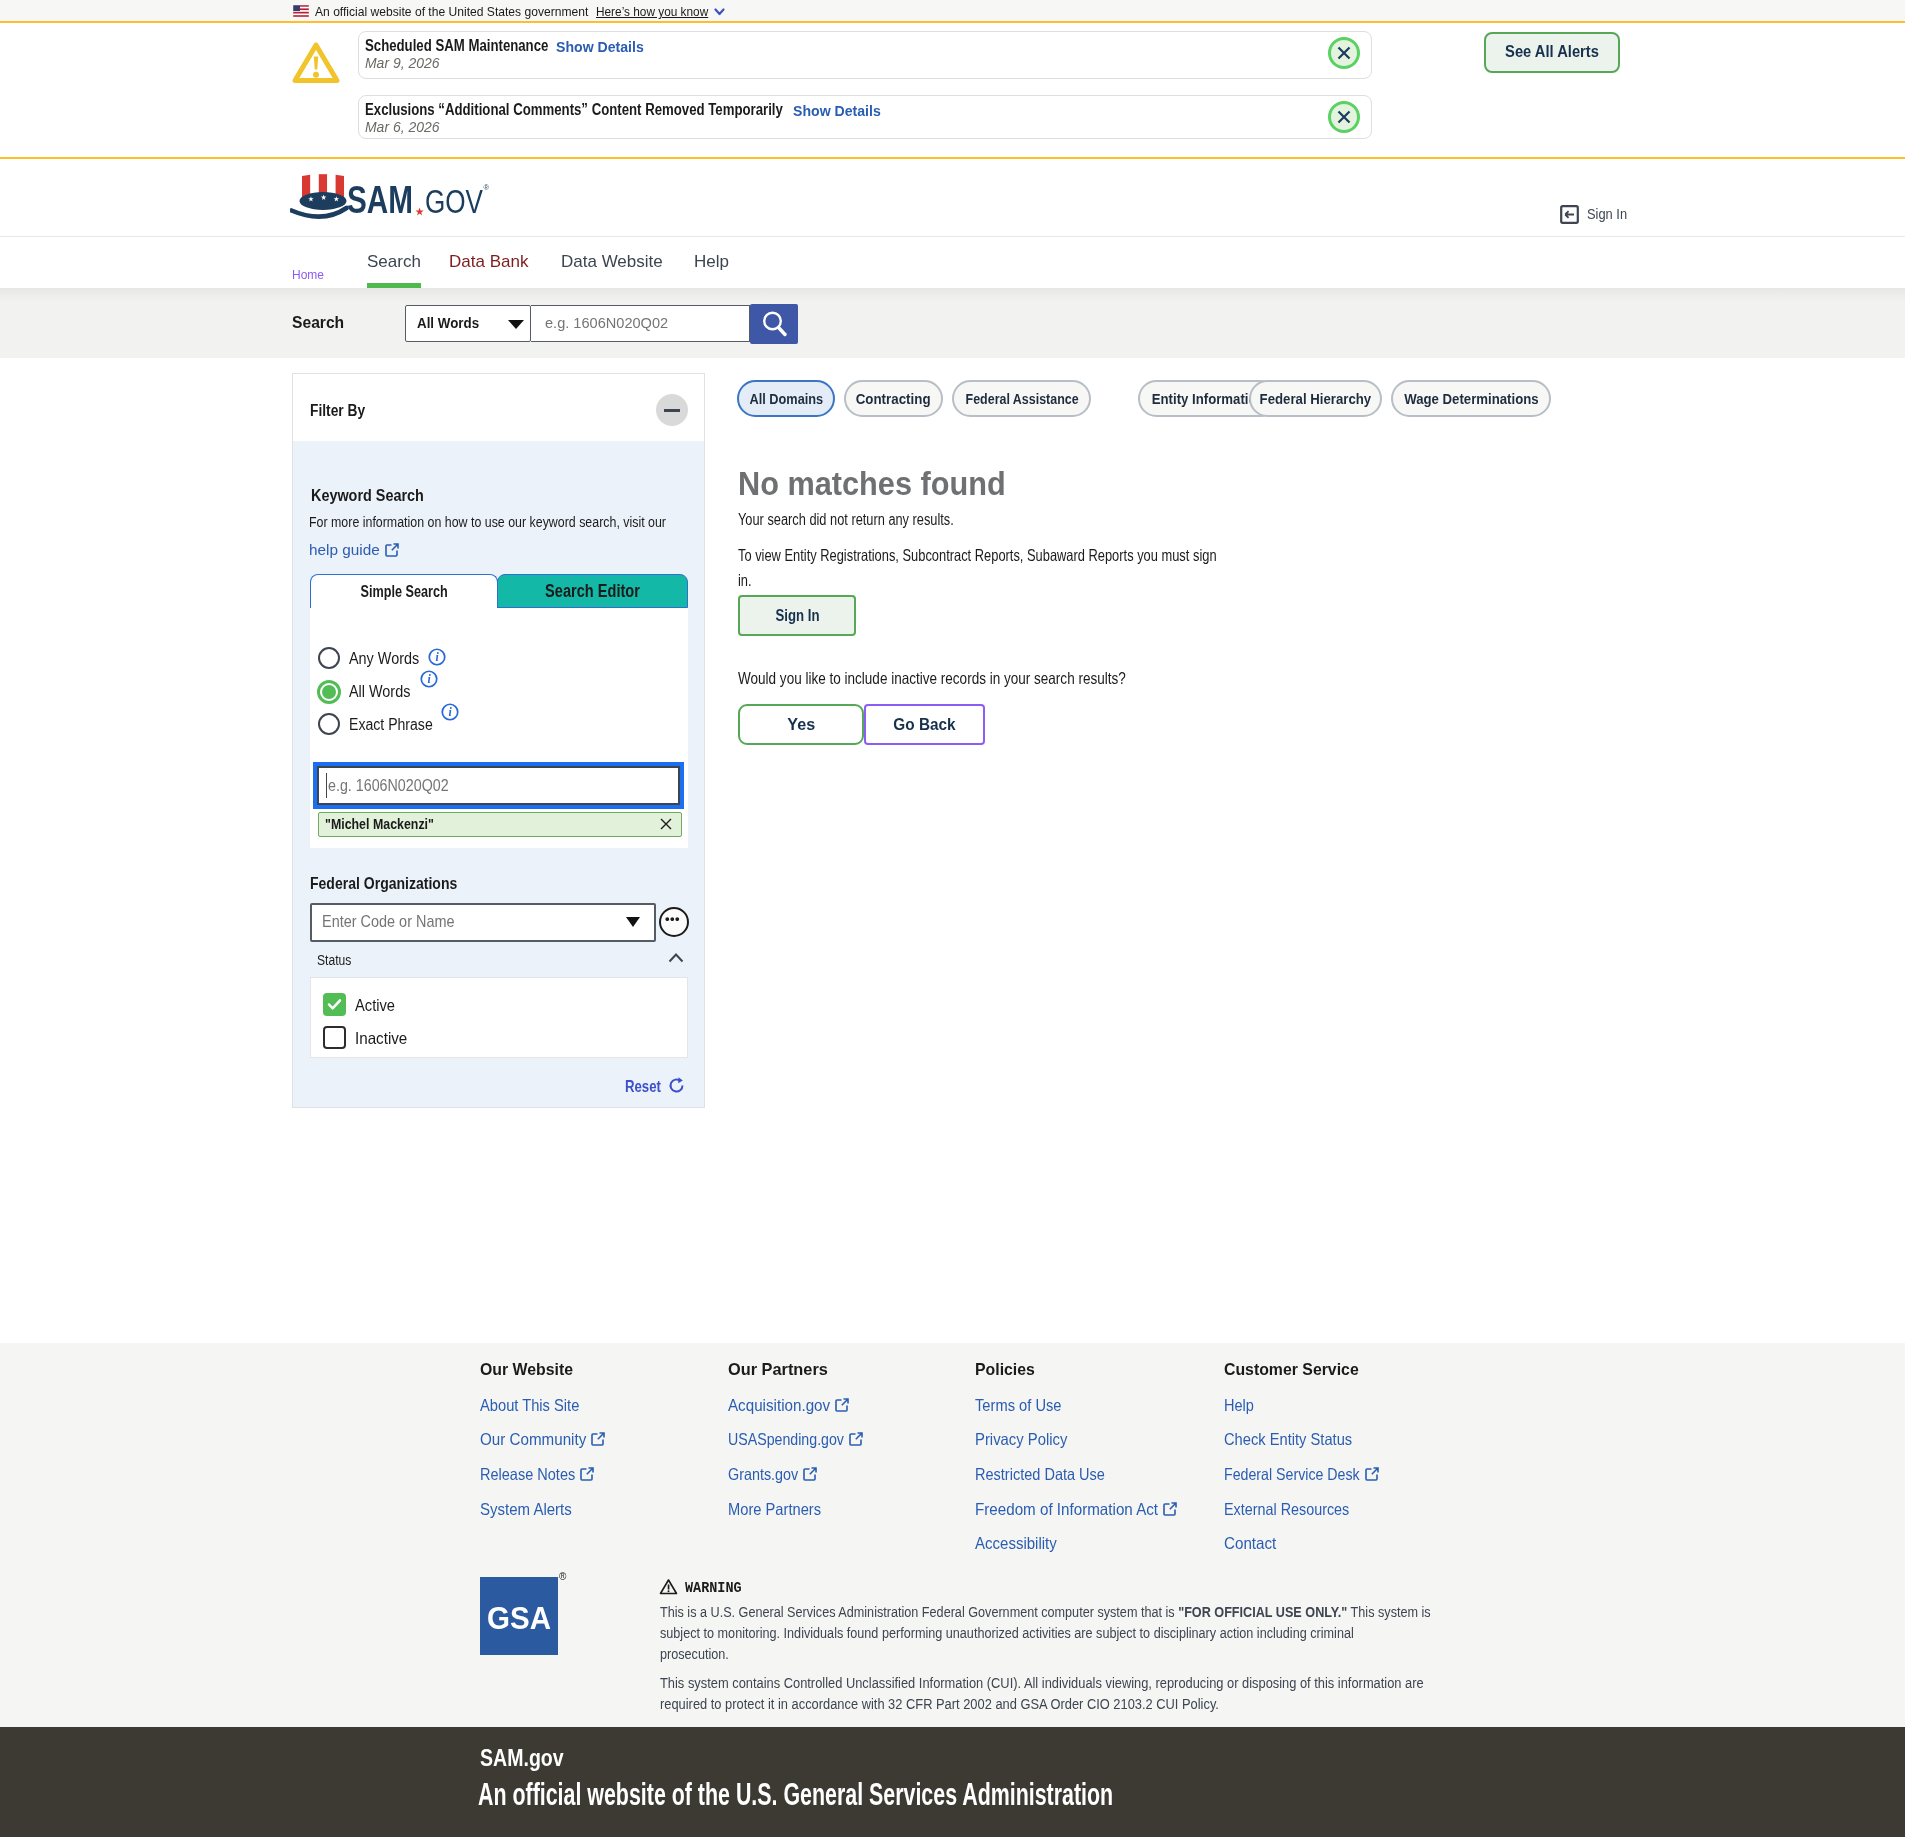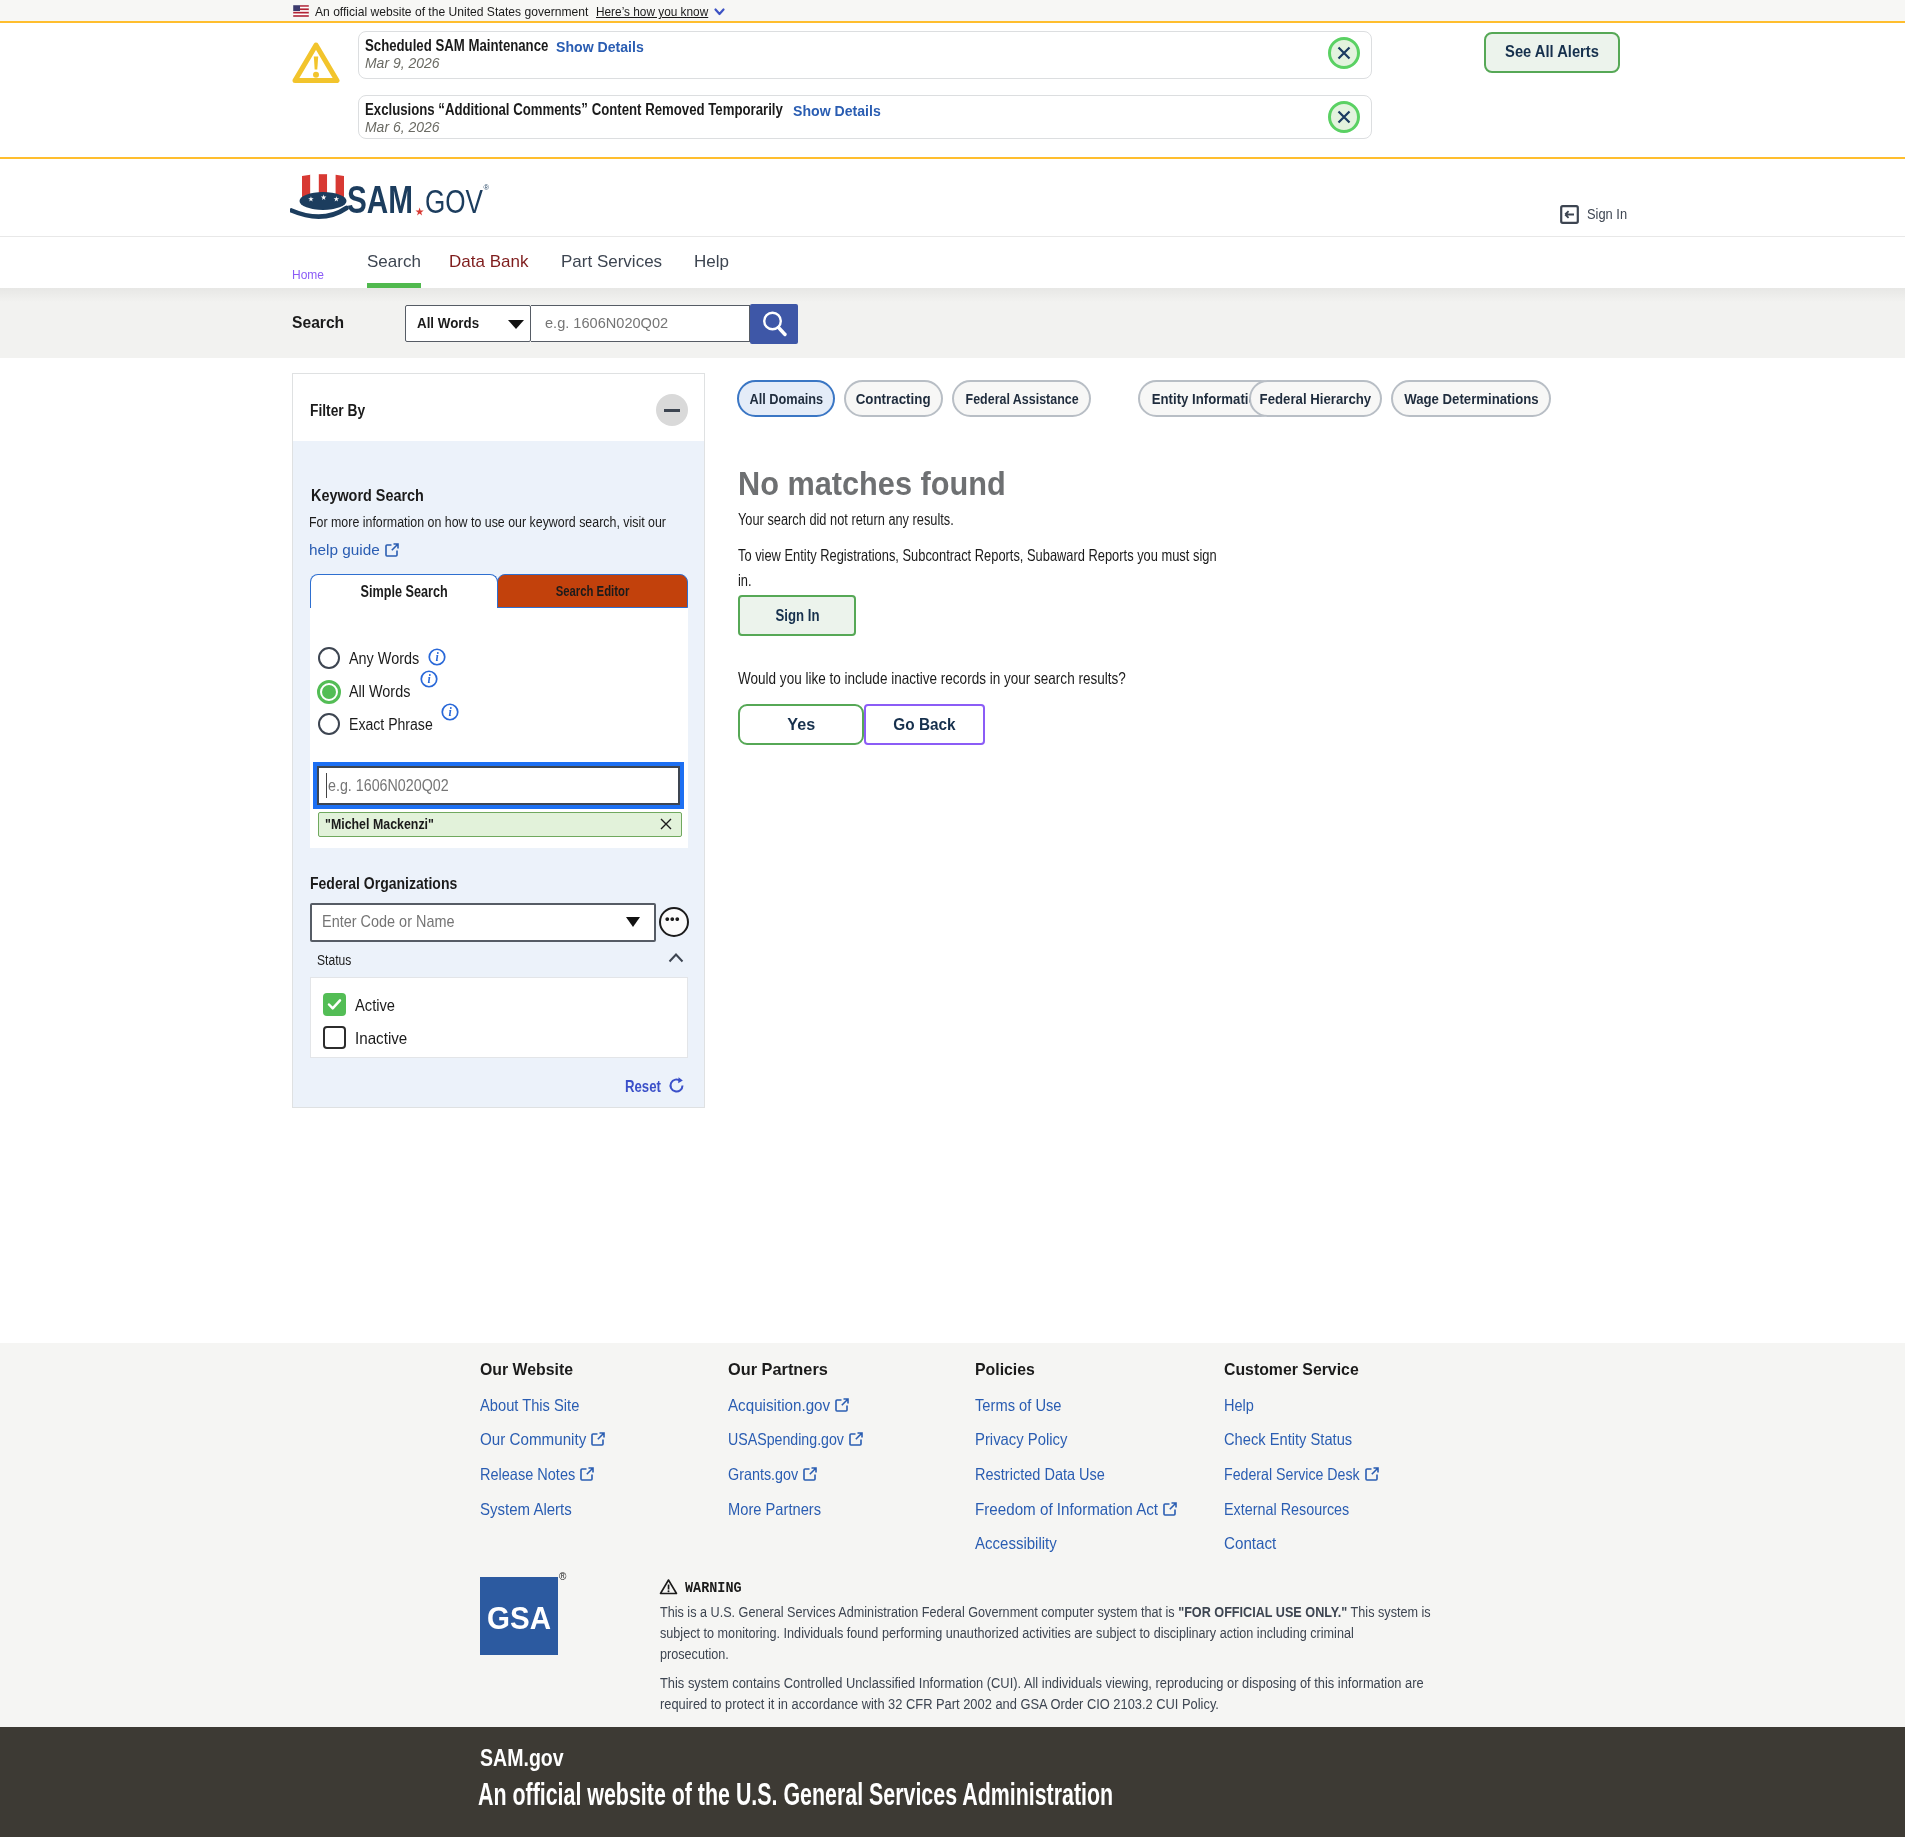--- a/index.html
+++ b/index.html
@@ -76,21 +76,21 @@
 <rect x="1.2" y="1.2" width="16.6" height="16.6" rx="1.5" fill="none" stroke="#3d4551" stroke-width="2.2"></rect>
 <path d="M14 9.5 H5.2 M5.2 9.5 l3.4-3.4 M5.2 9.5 l3.4 3.4" stroke="#3d4551" stroke-width="1.8" fill="none"></path>
 </svg>
 <div class="a tl" style="left:1587px;top:205px;font-size:15.5px;color:#3d4551;transform:scaleX(.83)">Sign In</div>
 
 <div class="a" style="left:0;top:236px;width:1905px;height:52px;background:#fff;border-top:1px solid #e8e8e8"></div>
 <div class="a" style="left:292px;top:268px;font-size:12px;color:#8b5cf6">Home</div>
 <div class="a" style="left:367px;top:252px;font-size:17px;color:#3d4551">Search</div>
 <div class="a" style="left:367px;top:283px;width:54px;height:5px;background:#50b94e"></div>
 <div class="a" style="left:449px;top:252px;font-size:17px;color:#7f1d1d">Data Bank</div>
-<div class="a" style="left:561px;top:252px;font-size:17px;color:#3d4551">Part Services</div>
+<div class="a" style="left:561px;top:252px;font-size:17px;color:#3d4551">Data Website</div>
 <div class="a" style="left:694px;top:252px;font-size:17px;color:#3d4551">Help</div>
 
 <div class="a" style="left:0;top:288px;width:1905px;height:70px;background:linear-gradient(#e7e7e5,#f2f2f0 14px)"></div>
 <div class="a tl" style="left:292px;top:313px;font-size:17px;font-weight:bold;transform:scaleX(.92)">Search</div>
 <div class="a" style="left:405px;top:305px;width:126px;height:37px;background:#fff;border:1px solid #565c65;border-radius:2px"></div>
 <div class="a tl" style="left:417px;top:314px;font-size:15px;font-weight:bold;color:#1b1b1b;transform:scaleX(.89)">All Words</div>
 <div class="a" style="left:508px;top:320px;width:0;height:0;border-left:8px solid transparent;border-right:8px solid transparent;border-top:9px solid #111"></div>
 <div class="a" style="left:531px;top:305px;width:219px;height:37px;background:#fff;border:1px solid #565c65;border-left:none"></div>
 <div class="a tl" style="left:545px;top:314px;font-size:15.5px;color:#757575;transform:scaleX(.94)">e.g. 1606N020Q02</div>
 <div class="a" style="left:750px;top:304px;width:48px;height:40px;background:#3e57a7;border-radius:2px"></div>
@@ -106,21 +106,21 @@
 <div class="a" style="left:293px;top:441px;width:411px;height:666px;background:#ecf2fa"></div>
 
 <div class="a tl" style="left:311px;top:487px;font-size:16px;font-weight:bold;transform:scaleX(.9)">Keyword Search</div>
 <div class="a tl" style="left:309px;top:513px;font-size:15.5px;color:#1b1b1b;transform:scaleX(.8)">For more information on how to use our keyword search, visit our</div>
 <div class="a lnk tl" style="left:309px;top:541px;font-size:15.5px;transform:scaleX(.99)">help guide</div>
 <svg class="a" style="left:385px;top:543px" width="14" height="14" viewBox="0 0 14 14">
     <path d="M12 7.5 V12 a1 1 0 0 1 -1 1 H2 a1 1 0 0 1 -1-1 V3 a1 1 0 0 1 1-1 H6.5 M8.5 1 H13 V5.5 M13 1 L6.8 7.2" fill="none" stroke="#2a5db2" stroke-width="1.6"></path>
   </svg>
 
 <div class="a" style="left:310px;top:574px;width:188px;height:34px;background:#fff;border:1px solid #2e6fd0;border-bottom:none;border-radius:8px 8px 0 0;text-align:center;line-height:33px;font-size:16px;font-weight:bold"><span style="display:inline-block;transform:scaleX(.79)">Simple Search</span></div>
-<div class="a" style="left:497px;top:574px;width:191px;height:34px;background:#c2410c;border:1px solid #2e6fd0;border-radius:8px 8px 0 0;text-align:center;line-height:33px;font-size:14px;font-weight:bold"><span style="display:inline-block;transform:scaleX(.81)">Search Editor</span></div>
+<div class="a" style="left:497px;top:574px;width:191px;height:34px;background:#14b8a6;border:1px solid #2e6fd0;border-radius:8px 8px 0 0;text-align:center;line-height:33px;font-size:18px;font-weight:bold"><span style="display:inline-block;transform:scaleX(.81)">Search Editor</span></div>
 <div class="a" style="left:310px;top:608px;width:378px;height:240px;background:#fff"></div>
 
 <div class="a" style="left:318px;top:647px;width:22px;height:22px;border:2.5px solid #3d4551;border-radius:50%;background:#fff"></div>
 <div class="a tl" style="left:349px;top:650px;font-size:16px;transform:scaleX(.9)">Any Words</div>
 <svg class="a" style="left:428px;top:648px" width="18" height="18" viewBox="0 0 20 20">
     <circle cx="10" cy="10" r="8.6" fill="none" stroke="#2968d8" stroke-width="1.9"></circle>
     <text x="10" y="14.5" text-anchor="middle" font-size="13" font-style="italic" font-weight="bold" font-family="Liberation Serif,serif" fill="#2968d8">i</text>
   </svg>
 
 <div class="a" style="left:317px;top:680px;width:24px;height:24px;border:3px solid #53bd55;border-radius:50%;background:#fff"></div>

